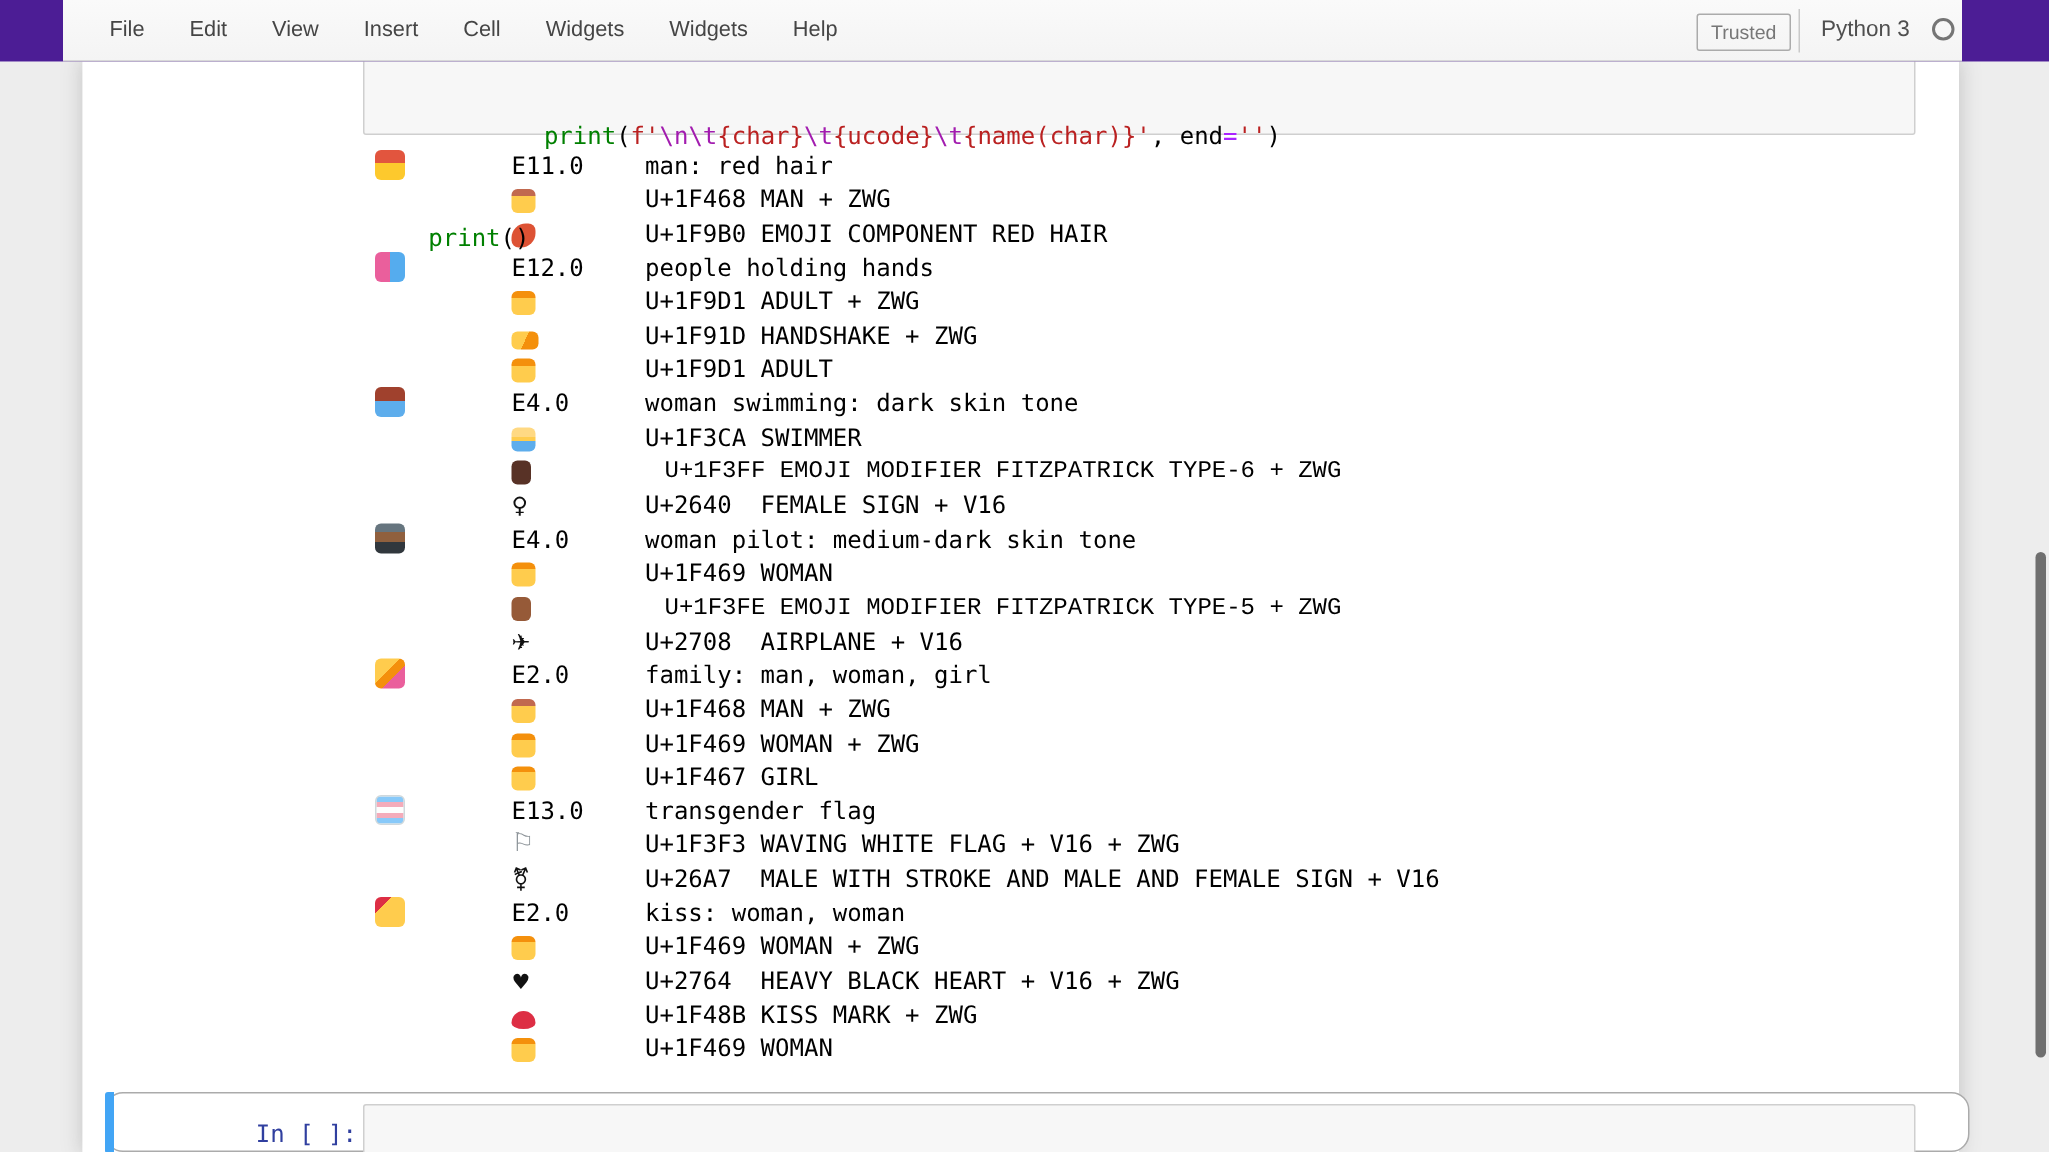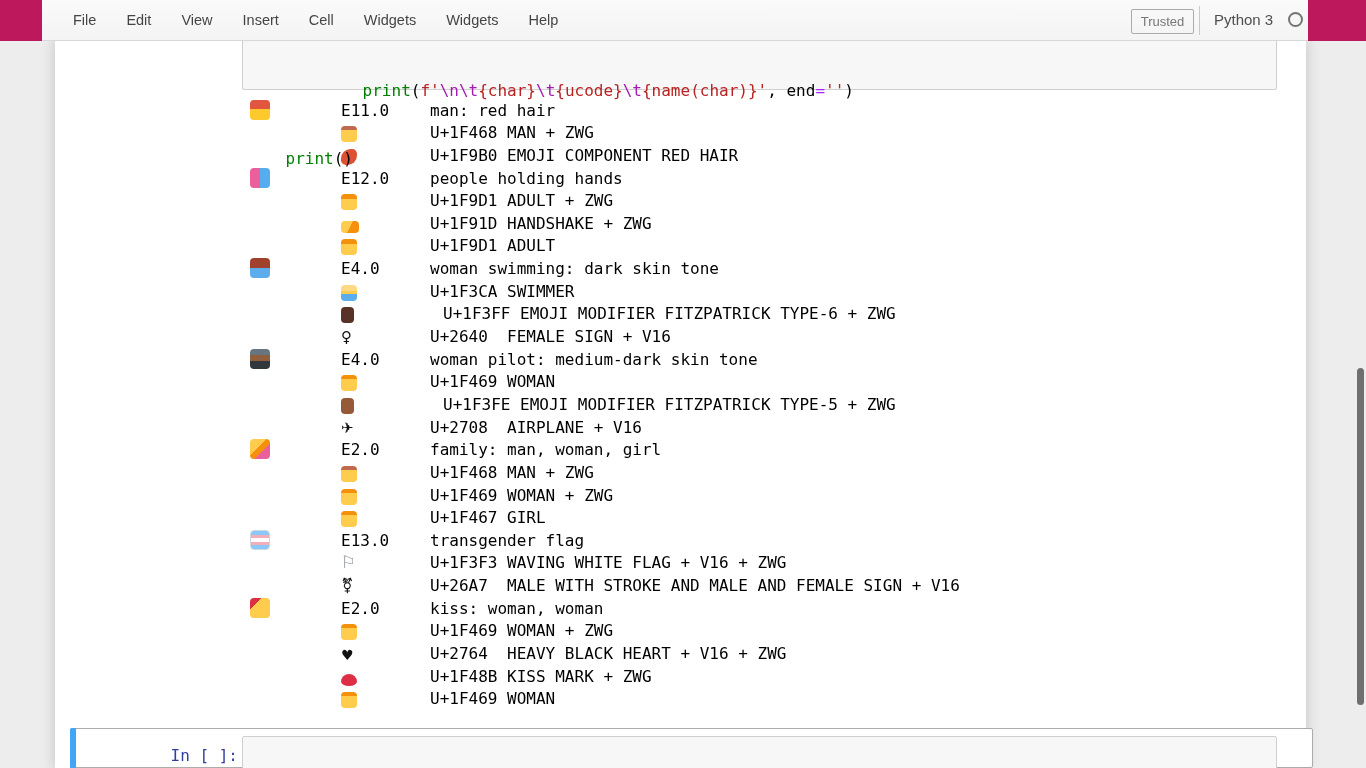--- a/index.html
+++ b/index.html
@@ -9,21 +9,21 @@
 
   
   #left-gutter  { left:0; top:41px; width:55px;  height:727px; background:#ededed; }
   #right-gutter { left:1306px; top:41px; width:60px; height:727px; background:#ededed; }
   #nb-container { left:55px; top:41px; width:1251px; height:727px; background:#fff;
                   box-shadow:0 0 12px 1px rgba(87,87,87,0.25); }
   #scroll-thumb { left:1357px; top:368px; width:7px; height:337px; background:#6f6f6f;
                   border-radius:4px; z-index:60; }
 
   
-  #header { left:0; top:0; width:1366px; height:41px; background:#be185d; z-index:50; }
+  #header { left:0; top:0; width:1366px; height:41px; background:#4c1d95; z-index:50; }
   #menubar { position:absolute; left:42px; top:0; width:1266px; height:41px;
              background:linear-gradient(#fafafa,#f4f4f4); border-bottom:1px solid #d8d8d8; }
   #menus { position:absolute; left:16px; top:0; height:40px; display:flex; align-items:center; }
   .menu-item { padding:0 15px; font-size:14.5px; color:#454545; cursor:pointer; }
   #trusted { position:absolute; left:1044px; top:9px; width:63px; height:25px;
              border:1px solid #ababab; border-radius:2px; color:#777;
              font-size:13px; text-align:center; line-height:23px;margin-left:45px; }
   #kernel-divider { position:absolute; left:1157px; top:6px; width:1px; height:29px; background:#c9c9c9; }
   #kernel-name { position:absolute; left:1172px; top:11px; font-size:15px; color:#4f4f4f; }
   #kernel-indicator { position:absolute; left:1246px; top:12px; width:15px; height:15px;
@@ -40,28 +40,28 @@
   .tok-escape  { color:#a21caf; }
   .tok-op      { color:#AA22FF; }
 
   
   #output-area { left:250px; top:97px; width:1020px; z-index:5;
                  font-family:"DejaVu Sans Mono", monospace; font-size:16px; color:#000; }
   .row { height:22.65px; display:flex; align-items:flex-end; }
   .c1 { display:inline-flex; width:91px; align-items:center; }
   .c2 { display:inline-flex; width:89px; align-items:center; }
   .c3 { white-space:pre;margin-top:40px; }
-  .row.pad .c3 { padding-left:13px; }
+  .row.pad .c3 { padding-left:13px;font-family:Liberation Mono, monospace; }
   .swatch { display:inline-block; width:16px; height:16px; border-radius:4px; }
   .c1 .swatch { width:20px; height:20px; }
   .glyph-ch { font-family:"DejaVu Sans", "DejaVu Sans Mono", sans-serif; }
 
   
   #empty-cell { left:70px; top:728px; width:1243px; height:40px; background:#fff;
-                border:1px solid #ababab; border-radius:2px; z-index:10; }
+                border:1px solid #ababab; border-radius:12px; z-index:10; }
   #empty-cell-selected-bar { position:absolute; left:-1px; top:-1px; width:6px; height:41px;
                              background:#42a5f5; border-radius:2px 0 0 2px; }
   #empty-prompt { position:absolute; left:85px; top:17px; width:82px; text-align:right;
                   font-family:"DejaVu Sans Mono", monospace; font-size:16px; color:#303F9F; }
   #empty-input-box { position:absolute; left:171px; top:7px; width:1035px; height:40px;
                      background:#f7f7f7; border:1px solid #cfcfcf; border-radius:2px; }
 </style>
 </head>
 <body>
 

